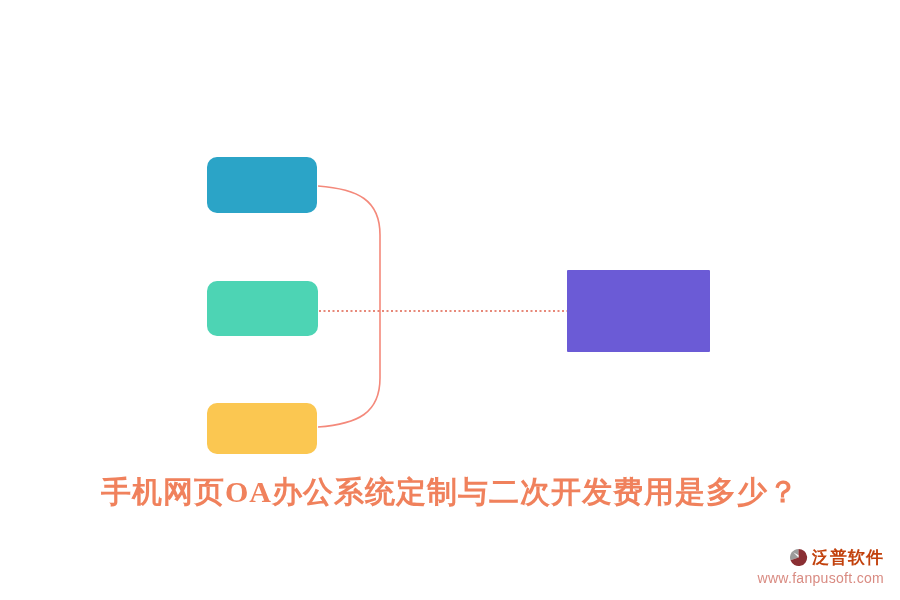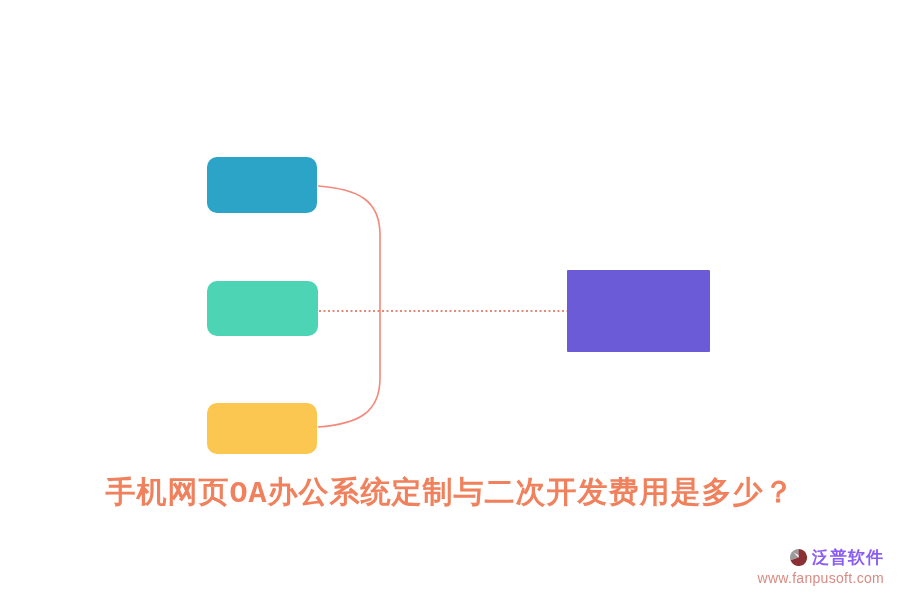--- a/index.html
+++ b/index.html
@@ -46,21 +46,21 @@
   }
   .title {
     position: absolute;
     left: 0;
     right: 0;
     top: 472px;
     text-align: center;
     font-size: 30px;
     font-weight: bold;
     letter-spacing: 1px;
-    font-family: Liberation Mono, monospace;
+    font-family: Liberation Serif, serif;
     white-space: nowrap;
   }
   .logo {
     position: absolute;
     right: 16px;
     bottom: 14px;
     text-align: right;
   }
   .logo-row {
     display: flex;
@@ -101,18 +101,18 @@
 
   <div class="title" style="color: rgb(240, 129, 92);">手机网页OA办公系统定制与二次开发费用是多少？</div>
 
   <div class="logo">
     <div class="logo-row">
       <svg class="logo-icon" viewBox="0 0 20 20">
         <path d="M10,10 L10,1 A9,9 0 0 0 1.6,13 Z" style="fill: rgb(155, 155, 155);"></path>
         <path d="M10,10 L1.6,13 A9,9 0 1 0 10,1 Z" style="fill: rgb(138, 47, 51);"></path>
         <path d="M10,10 L4.5,4.5 L10,7.5 Z" fill="#ffffff"></path>
       </svg>
-      <span class="logo-name" style="color: #8b5cf6;">泛普软件</span>
+      <span class="logo-name" style="color: #c2410c;">泛普软件</span>
     </div>
     <div class="logo-url" style="color: rgb(217, 139, 130);">www.fanpusoft.com</div>
   </div>
 
 </div>
 
 </body></html>

